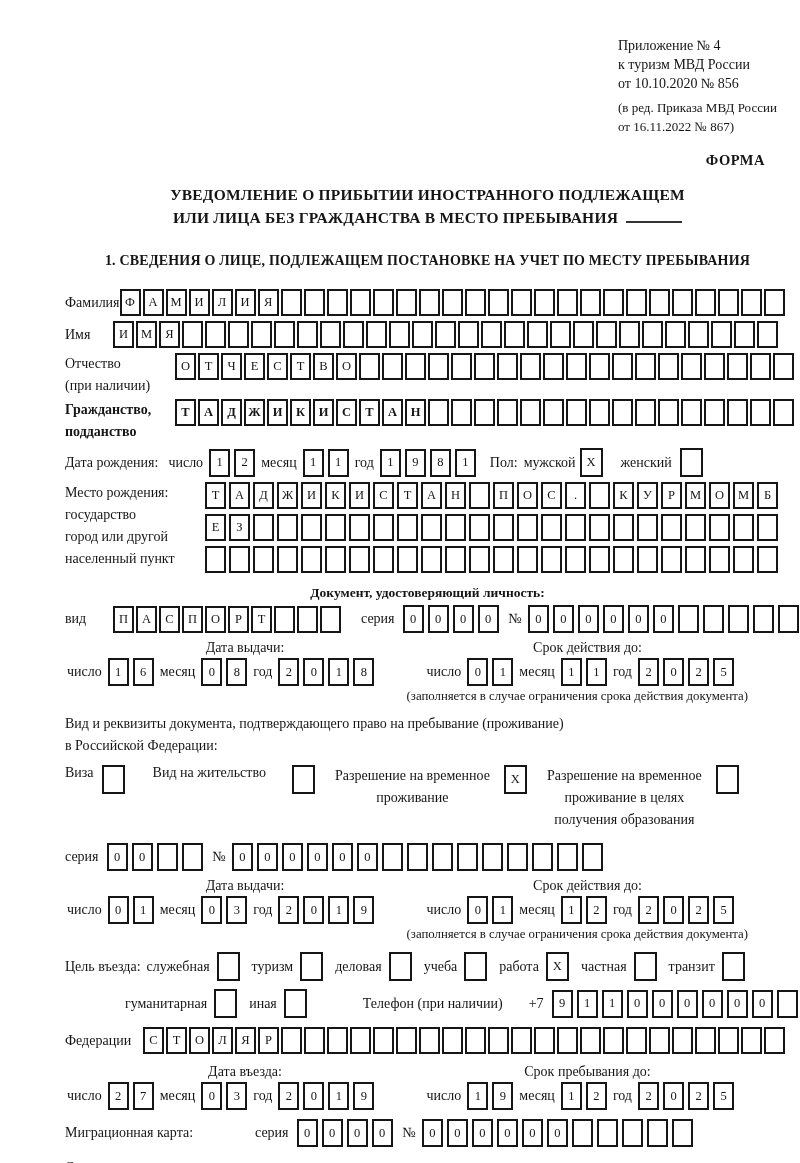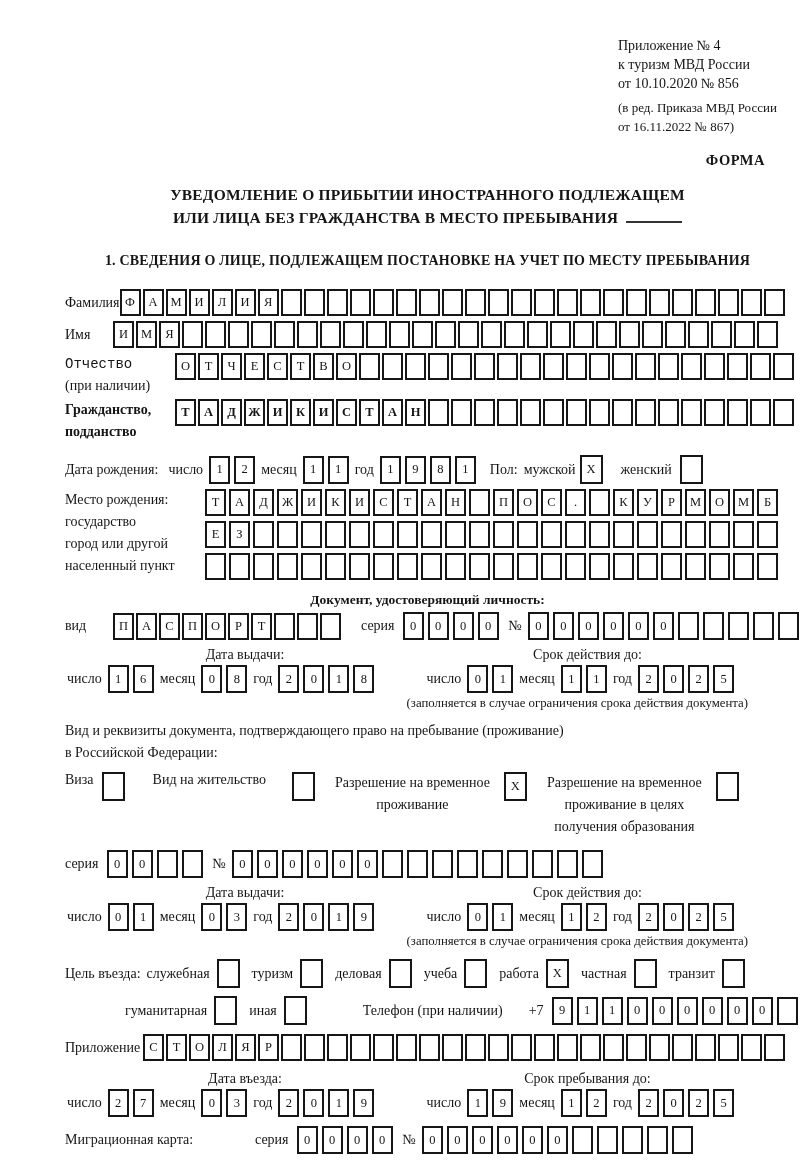--- a/index.html
+++ b/index.html
@@ -154,21 +154,21 @@
         <span class="cell"></span>
         <span class="cell"></span>
         <span class="cell"></span>
         <span class="cell"></span>
         <span class="cell"></span>
       </span>
   </div>
 
   <div class="frow top">
     <span class="w110">
-      <span class="lbl2" style="display:block;font-family:Liberation Mono, monospace;">Отчество</span>
+      <span class="lbl2" style="display:block;">Отчество</span>
       <span class="lbl2" style="display:block;">(при наличии)</span>
     </span>
     <span class="cells">
         <span class="cell">О</span>
         <span class="cell">Т</span>
         <span class="cell">Ч</span>
         <span class="cell">Е</span>
         <span class="cell">С</span>
         <span class="cell">Т</span>
         <span class="cell">В</span>
@@ -224,21 +224,21 @@
         <span class="cell"></span>
         <span class="cell"></span>
         <span class="cell"></span>
         <span class="cell"></span>
         <span class="cell"></span>
         <span class="cell"></span>
         <span class="cell"></span>
       </span>
   </div>
 
-  <div class="frow" style="margin-top:12px;">
+  <div class="frow" style="margin-top:5px;">
     <span class="lbl mr8">Дата рождения:</span>
     <span class="dategroup">
         <span class="dlbl">число</span>
         <span class="cell">1</span>
         <span class="cell">2</span>
         <span class="dlbl">месяц</span>
         <span class="cell">1</span>
         <span class="cell">1</span>
         <span class="dlbl">год</span>
         <span class="cell">1</span>
@@ -573,21 +573,21 @@
         <span class="cell">0</span>
         <span class="cell">0</span>
         <span class="cell">0</span>
         <span class="cell">0</span>
         <span class="cell">0</span>
         <span class="cell"></span>
       </span>
   </div>
 
   <div class="frow" style="margin-top:9px;">
-    <span class="lbl w78">Приложение</span>
+    <span class="lbl w78">Федерации</span>
     <span class="cells">
         <span class="cell">С</span>
         <span class="cell">Т</span>
         <span class="cell">О</span>
         <span class="cell">Л</span>
         <span class="cell">Я</span>
         <span class="cell">Р</span>
         <span class="cell"></span>
         <span class="cell"></span>
         <span class="cell"></span>

